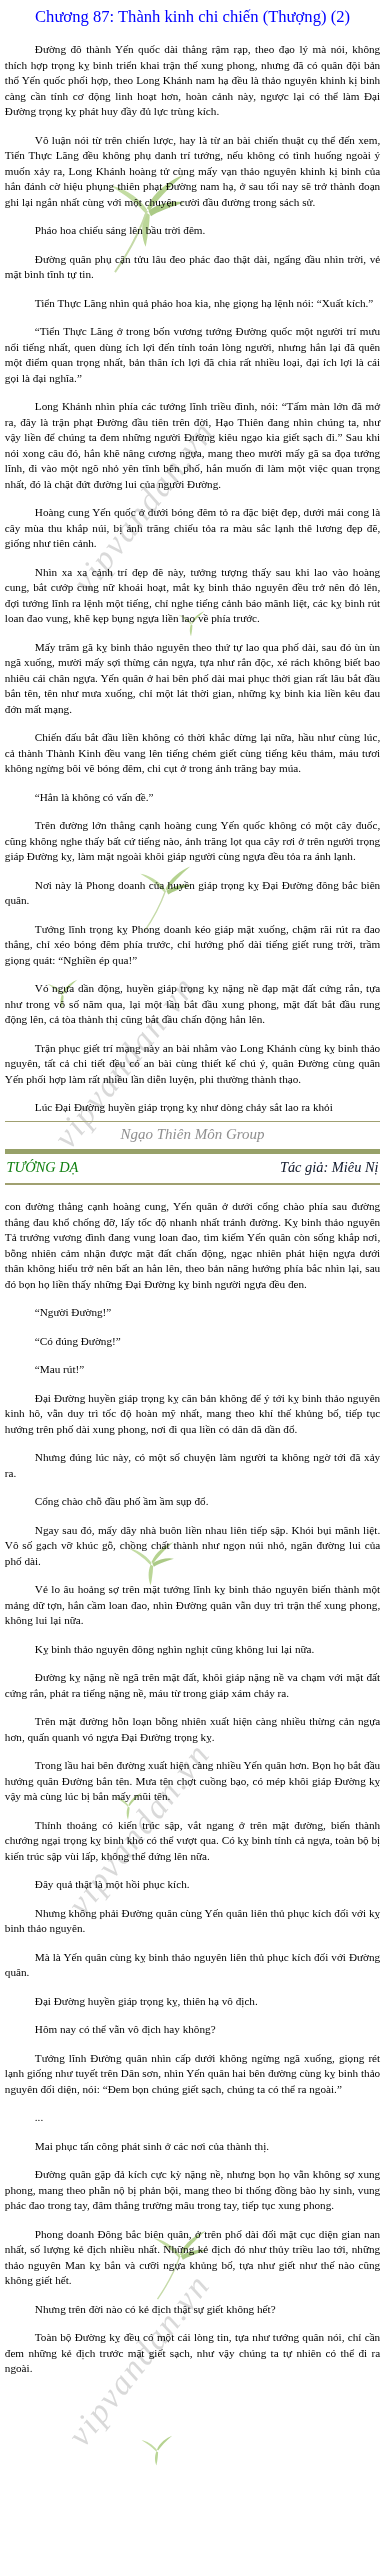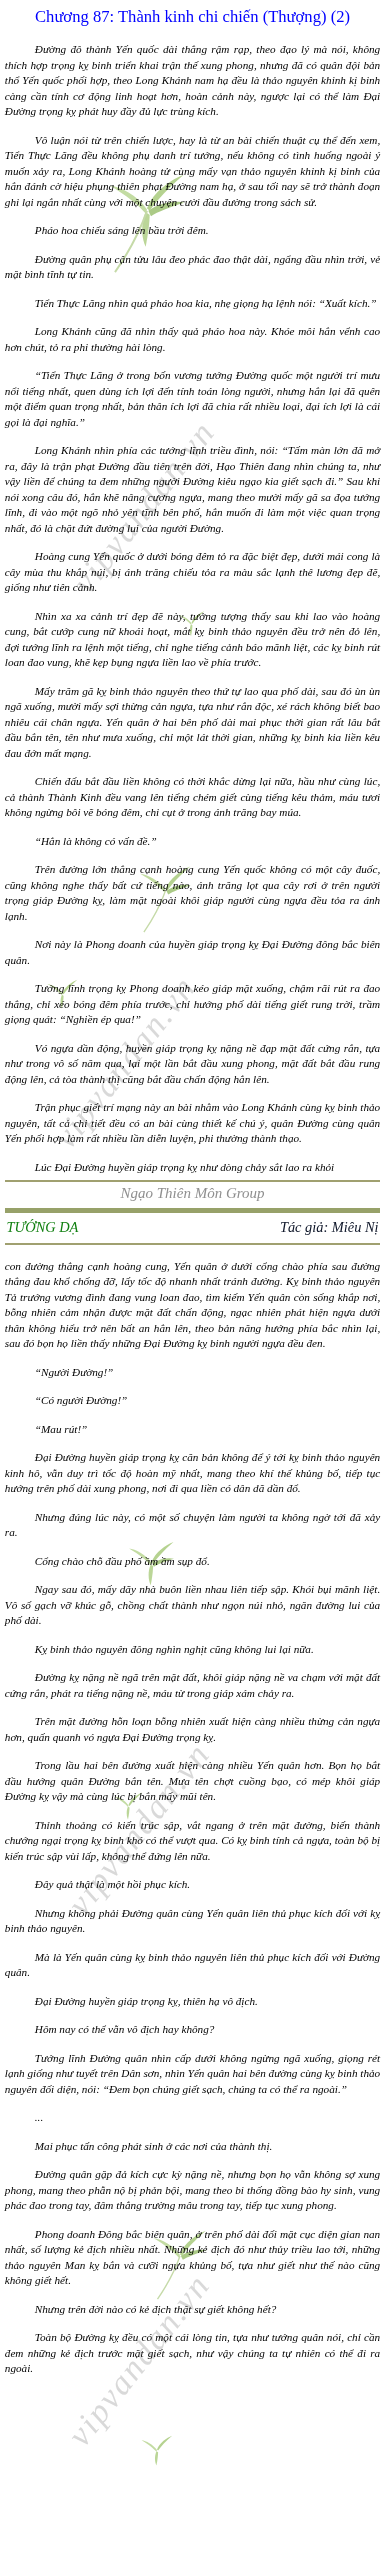--- a/index.html
+++ b/index.html
@@ -33,21 +33,20 @@
     text-align:center;
     margin:2.1px 0 14px 0;
     line-height:1.25;
   }
   p.para {
     font-size:11.2px;
     line-height:15.5px;
     text-align:justify;
     text-indent:30px;
     margin:0 0 13px 0;
-    font-style:italic;
   }
   p.cont { text-indent:0; }
   .banner { margin:2.1px 0 14px 0; font-style:italic; }
   .rule { height:1.6px; background:#a0a070; border:0; margin:0; }
   .banner .group {
     text-align:center;
     color:#8f8f8f;
     font-size:15px;
     padding:3.7px 0 5.9px 0;
   }
@@ -121,21 +120,20 @@
   </div>
 
   <div class="content">
     <h1 class="title">Chương 87: Thành kinh chi chiến (Thượng) (2)</h1>
 
     <p class="para">Đường đô thành Yến quốc dài thẳng rậm rạp, theo đạo lý mà nói, không thích hợp trọng kỵ binh triển khai trận thế xung phong, nhưng đã có quân đội bản thổ Yến quốc phối hợp, theo Long Khánh nam hạ đều là thảo nguyên khinh kị binh càng cần tính cơ động linh hoạt hơn, hoàn cảnh này, ngược lại có thể làm Đại Đường trọng kỵ phát huy đầy đủ lực trùng kích.</p>
     <p class="para">Vô luận nói từ trên chiến lược, hay là từ an bài chiến thuật cụ thể đến xem, Tiển Thực Lãng đều không phụ danh trí tướng, nếu không có tình huống ngoài ý muốn xảy ra, Long Khánh hoàng tử cùng mấy vạn thảo nguyên khinh kị binh của hắn đánh cờ hiệu phụng thiên phạt Đường nam hạ, ở sau tối nay sẽ trở thành đoạn ghi lại ngắn nhất cùng với một chuyện cười đầu đường trong sách sử.</p>
     <p class="para">Pháo hoa chiếu sáng lên bầu trời đêm.</p>
     <p class="para">Đường quân phụ cận tửu lâu đeo phác đao thật dài, ngẩng đầu nhìn trời, vẻ mặt bình tĩnh tự tin.</p>
     <p class="para">Tiển Thực Lãng nhìn quả pháo hoa kia, nhẹ giọng hạ lệnh nói: “Xuất kích.”</p>
-    <p class="para">Long Khánh cũng đã nhìn thấy quả pháo hoa này. Khóe môi hắn vểnh cao hơn chút, tỏ ra phi thường hài lòng.</p>
     <p class="para">“Tiển Thực Lãng ở trong bốn vương tướng Đường quốc một người trí mưu nổi tiếng nhất, quen dùng ích lợi đến tính toán lòng người, nhưng hắn lại đã quên một điểm quan trọng nhất, bản thân ích lợi đã chia rất nhiều loại, đại ích lợi là cái gọi là đại nghĩa.”</p>
     <p class="para">Long Khánh nhìn phía các tướng lĩnh triều đình, nói: “Tấm màn lớn đã mở ra, đây là trận phạt Đường đầu tiên trên đời, Hạo Thiên đang nhìn chúng ta, như vậy liền để chúng ta đem những người Đường kiêu ngạo kia giết sạch đi.” Sau khi nói xong câu đó, hắn khẽ nâng cương ngựa, mang theo mười mấy gã sa đọa tướng lĩnh, đi vào một ngõ nhỏ yên tĩnh bên phố, hắn muốn đi làm một việc quan trọng nhất, đó là chặt đứt đường lui của người Đường.</p>
     <p class="para">Hoàng cung Yến quốc ở dưới bóng đêm tỏ ra đặc biệt đẹp, dưới mái cong là cây mùa thu khắp núi, bị ánh trăng chiếu tỏa ra màu sắc lạnh thê lương đẹp đẽ, giống như tiên cảnh.</p>
     <p class="para">Nhìn xa xa cảnh trí đẹp đẽ này, tưởng tượng thấy sau khi lao vào hoàng cung, bắt cướp cung nữ khoái hoạt, mắt kỵ binh thảo nguyên đều trở nên đỏ lên, đợi tướng lĩnh ra lệnh một tiếng, chỉ nghe tiếng cảnh báo mãnh liệt, các kỵ binh rút loan đao vung, khẽ kẹp bụng ngựa liền lao về phía trước.</p>
     <p class="para">Mấy trăm gã kỵ binh thảo nguyên theo thứ tự lao qua phố dài, sau đó ùn ùn ngã xuống, mười mấy sợi thừng cản ngựa, tựa như rắn độc, xé rách không biết bao nhiêu cái chân ngựa. Yến quân ở hai bên phố dài mai phục thời gian rất lâu bắt đầu bắn tên, tên như mưa xuống, chỉ một lát thời gian, những kỵ binh kia liền kêu đau đớn mất mạng.</p>
     <p class="para">Chiến đấu bắt đầu liền không có thời khắc dừng lại nữa, hầu như cùng lúc, cả thành Thành Kinh đều vang lên tiếng chém giết cùng tiếng kêu thảm, máu tươi không ngừng bôi vẽ bóng đêm, chi cụt ở trong ánh trăng bay múa.</p>
     <p class="para">“Hẳn là không có vấn đề.”</p>
     <p class="para">Trên đường lớn thẳng cạnh hoàng cung Yến quốc không có một cây đuốc, cũng không nghe thấy bất cứ tiếng nào, ánh trăng lọt qua cây rơi ở trên người trọng giáp Đường kỵ, làm mặt ngoài khôi giáp người cùng ngựa đều tỏa ra ánh lạnh.</p>
     <p class="para">Nơi này là Phong doanh của huyền giáp trọng kỵ Đại Đường đông bắc biên quân.</p>
     <p class="para">Tướng lĩnh trọng kỵ Phong doanh kéo giáp mặt xuống, chậm rãi rút ra đao thẳng, chỉ xéo bóng đêm phía trước, chỉ hướng phố dài tiếng giết rung trời, trầm giọng quát: “Nghiền ép qua!”</p>
@@ -149,26 +147,27 @@
       <div class="bar"></div>
       <div class="meta">
         <span class="book">TƯỚNG DẠ</span>
         <span class="author">Tác giả: Miêu Nị</span>
       </div>
       <div class="rule"></div>
     </div>
 
     <p class="para cont">con đường thẳng cạnh hoàng cung, Yến quân ở dưới cổng chào phía sau đường thẳng đau khổ chống đỡ, lấy tốc độ nhanh nhất tránh đường. Kỵ binh thảo nguyên Tả trướng vương đình đang vung loan đao, tìm kiếm Yến quân còn sống khắp nơi, bỗng nhiên cảm nhận được mặt đất chấn động, ngạc nhiên phát hiện ngựa dưới thân không hiểu trở nên bất an hẳn lên, theo bản năng hướng phía bắc nhìn lại, sau đó bọn họ liền thấy những Đại Đường kỵ binh người ngựa đều đen.</p>
     <p class="para">“Người Đường!”</p>
-    <p class="para">“Có người Đường!”</p>
+    <p class="para">“Có đúng Đường!”</p>
     <p class="para">“Mau rút!”</p>
     <p class="para">Đại Đường huyền giáp trọng kỵ căn bản không để ý tới kỵ binh thảo nguyên kinh hô, vẫn duy trì tốc độ hoàn mỹ nhất, mang theo khí thế khủng bố, tiếp tục hướng trên phố dài xung phong, nơi đi qua liền có dân dã dần đổ.</p>
     <p class="para">Nhưng đúng lúc này, có một số chuyện làm người ta không ngờ tới đã xảy ra.</p>
     <p class="para">Cổng chào chỗ đầu phố ầm ầm sụp đổ.</p>
     <p class="para">Ngay sau đó, mấy dãy nhà buôn liền nhau liên tiếp sập. Khói bụi mãnh liệt. Vô số gạch vỡ khúc gỗ, chồng chất thành như ngọn núi nhỏ, ngăn đường lui của phố dài.</p>
+    <p class="para">Vẻ lo âu hoảng sợ trên mặt tướng lĩnh kỵ binh thảo nguyên biến thành một mảng dữ tợn, hắn cầm loan đao, nhìn Đường quân vẫn duy trì trận thế xung phong, không lui lại nữa.</p>
     <p class="para">Kỵ binh thảo nguyên đông nghìn nghịt cũng không lui lại nữa.</p>
     <p class="para">Đường kỵ nặng nề ngã trên mặt đất, khôi giáp nặng nề va chạm với mặt đất cứng rắn, phát ra tiếng nặng nề, máu từ trong giáp xám chảy ra.</p>
     <p class="para">Trên mặt đường hỗn loạn bỗng nhiên xuất hiện càng nhiều thừng cản ngựa hơn, quấn quanh vó ngựa Đại Đường trọng kỵ.</p>
     <p class="para">Trong lầu hai bên đường xuất hiện càng nhiều Yến quân hơn. Bọn họ bắt đầu hướng quân Đường bắn tên. Mưa tên chợt cuồng bạo, có mép khôi giáp Đường kỵ vậy mà cùng lúc bị bắn mấy mũi tên.</p>
     <p class="para">Thỉnh thoảng có kiến trúc sập, vắt ngang ở trên mặt đường, biến thành chướng ngại trọng kỵ binh khó có thể vượt qua. Có kỵ binh tính cả ngựa, toàn bộ bị kiến trúc sập vùi lấp, không thể đứng lên nữa.</p>
     <p class="para">Đây quả thật là một hồi phục kích.</p>
     <p class="para">Nhưng không phải Đường quân cùng Yến quân liên thủ phục kích đối với kỵ binh thảo nguyên.</p>
     <p class="para">Mà là Yến quân cùng kỵ binh thảo nguyên liên thủ phục kích đối với Đường quân.</p>
     <p class="para">Đại Đường huyền giáp trọng kỵ, thiên hạ vô địch.</p>
     <p class="para">Hôm nay có thể vẫn vô địch hay không?</p>

